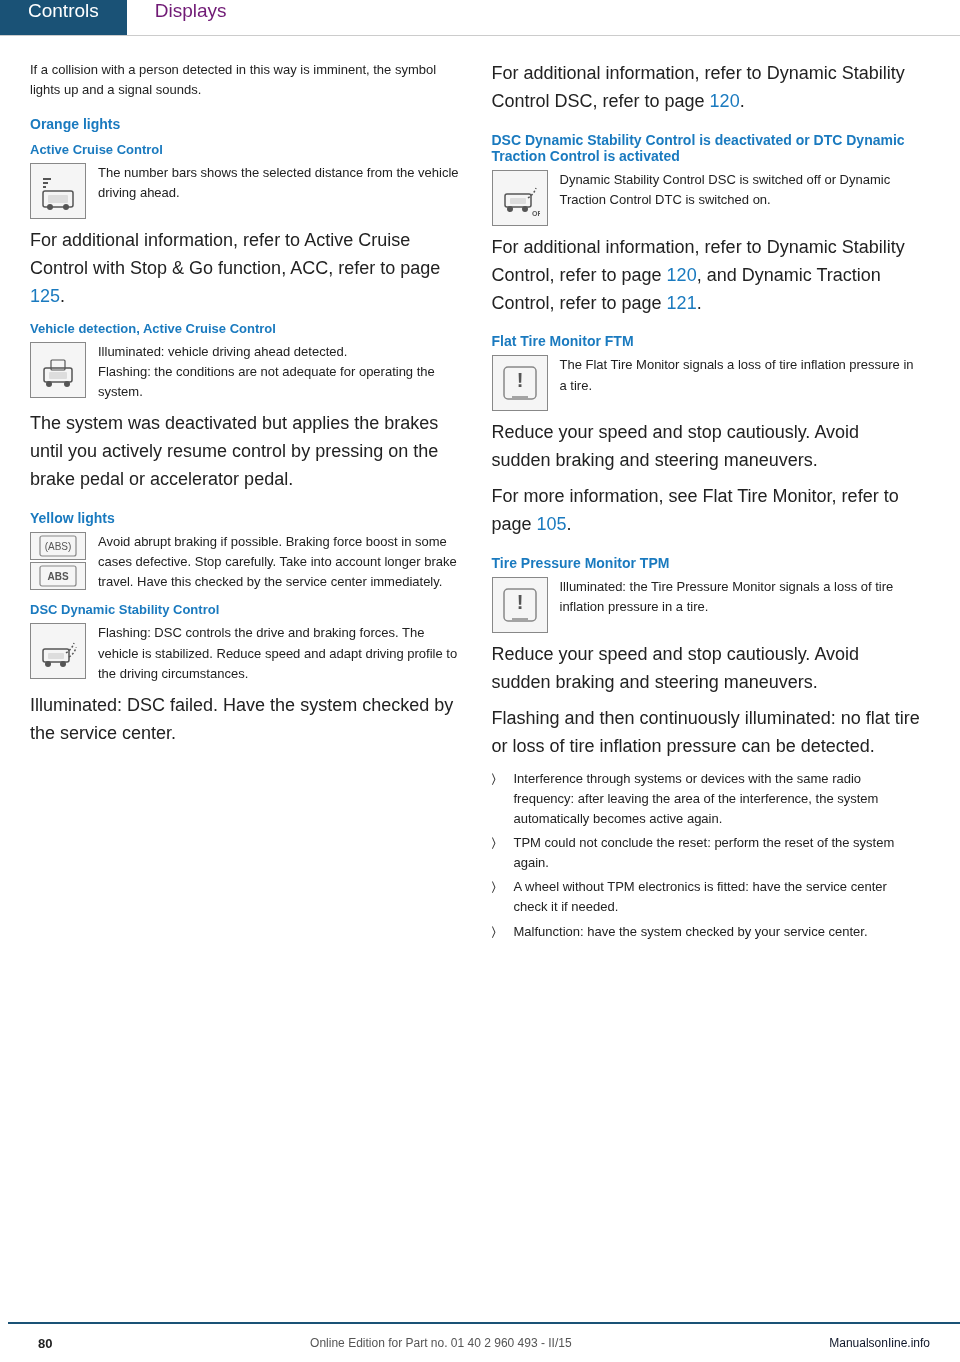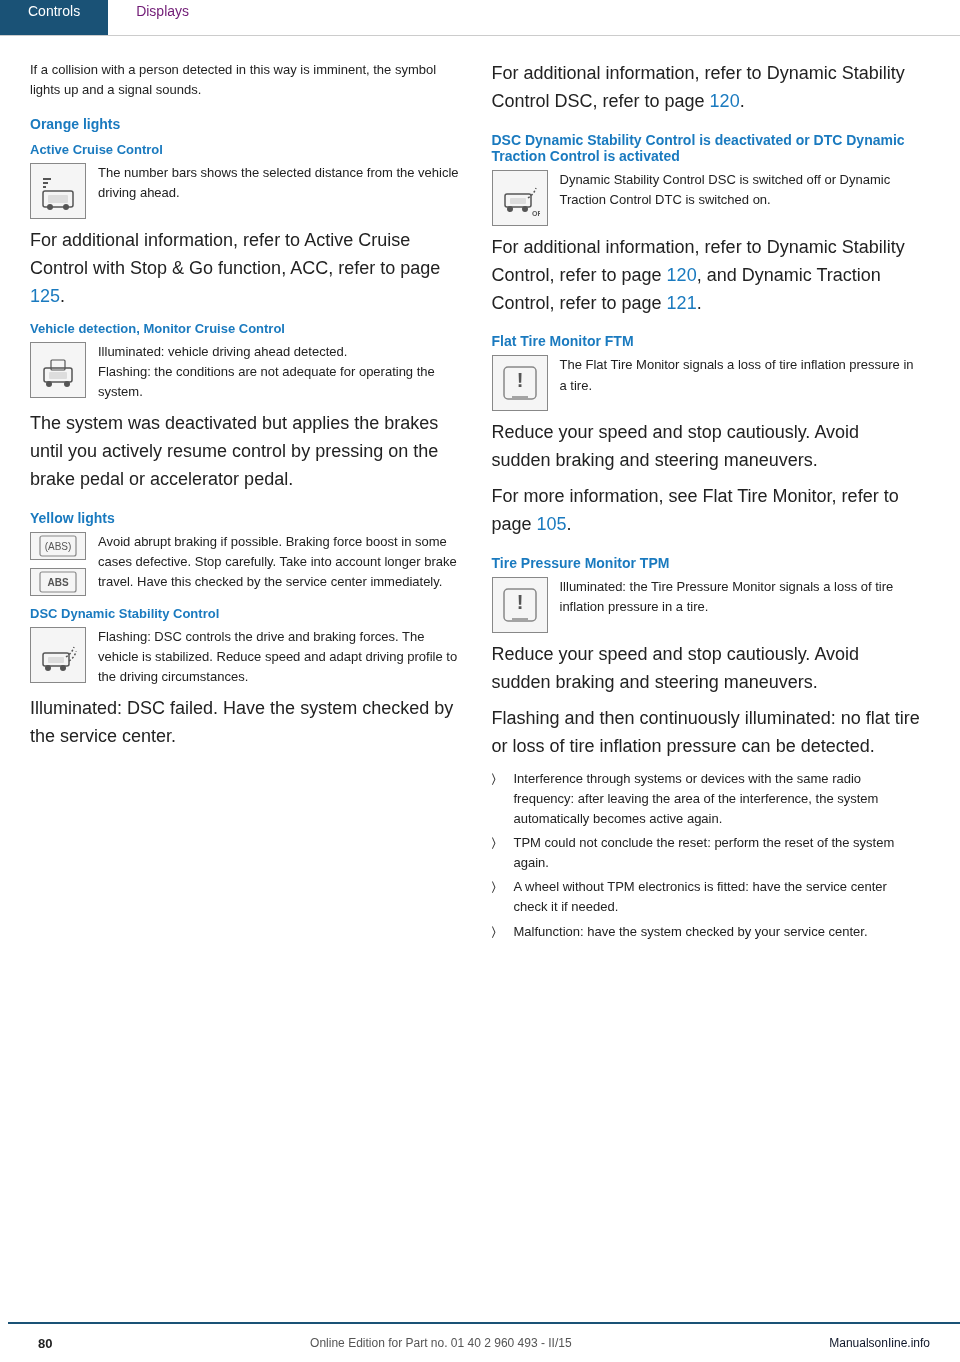--- a/index.html
+++ b/index.html
@@ -14,24 +14,24 @@
     }
 
     
     .header {
       display: flex;
       border-bottom: 1px solid #ccc;
       height: 36px;
       align-items: stretch;
     }
     .header-tab {
-      padding: 16px 28px;
-      display: flex;
-      align-items: flex-end;
-      font-size: 14px;
+      padding: 0 28px;
+      display: flex;
+      align-items: flex-start;
+      font-size: 19px;
       font-weight: 500;
       cursor: pointer;
     }
     .header-tab.active {
       background: #1a5276;
       color: #fff;
     }
     .header-tab.inactive {
       background: #fff;
       color: #701a75;
@@ -90,21 +90,21 @@
       border: 1.5px solid #888;
       display: flex;
       align-items: center;
       justify-content: center;
       background: #f5f5f5;
       font-size: 18px;
     }
     .icon-box-stack {
       display: flex;
       flex-direction: column;
-      gap: 8px;
+      gap: 2px;
     }
     .icon-box-small {
       width: 56px;
       height: 28px;
       min-width: 56px;
       border: 1.5px solid #888;
       display: flex;
       align-items: center;
       justify-content: center;
       background: #f5f5f5;
@@ -216,21 +216,21 @@
         </svg>
       </div>
       <div class="icon-text">
         <span>The number bars shows the selected distance from the vehicle driving ahead.</span>
       </div>
     </div>
     <p class="body-text">
       <span>For additional information, refer to Active Cruise Control with Stop &amp; Go function, ACC, refer to page </span><a class="link">125</a><span>.</span>
     </p>
 
-    <div class="subsection-heading">Vehicle detection, Monitor Cruise Control</div>
+    <div class="subsection-heading">Vehicle detection, Active Cruise Control</div>
     <div class="icon-block">
       <div class="icon-box">
         <svg class="svg-icon" viewBox="0 0 40 40">
           <rect x="6" y="18" width="28" height="14" rx="2" fill="none" stroke="#555" stroke-width="1.5"></rect>
           <rect x="11" y="22" width="18" height="7" rx="1" fill="#ddd"></rect>
           <circle cx="11" cy="34" r="3" fill="#555"></circle>
           <circle cx="29" cy="34" r="3" fill="#555"></circle>
           <rect x="13" y="10" width="14" height="10" rx="1" fill="none" stroke="#555" stroke-width="1.2"></rect>
         </svg>
       </div>

